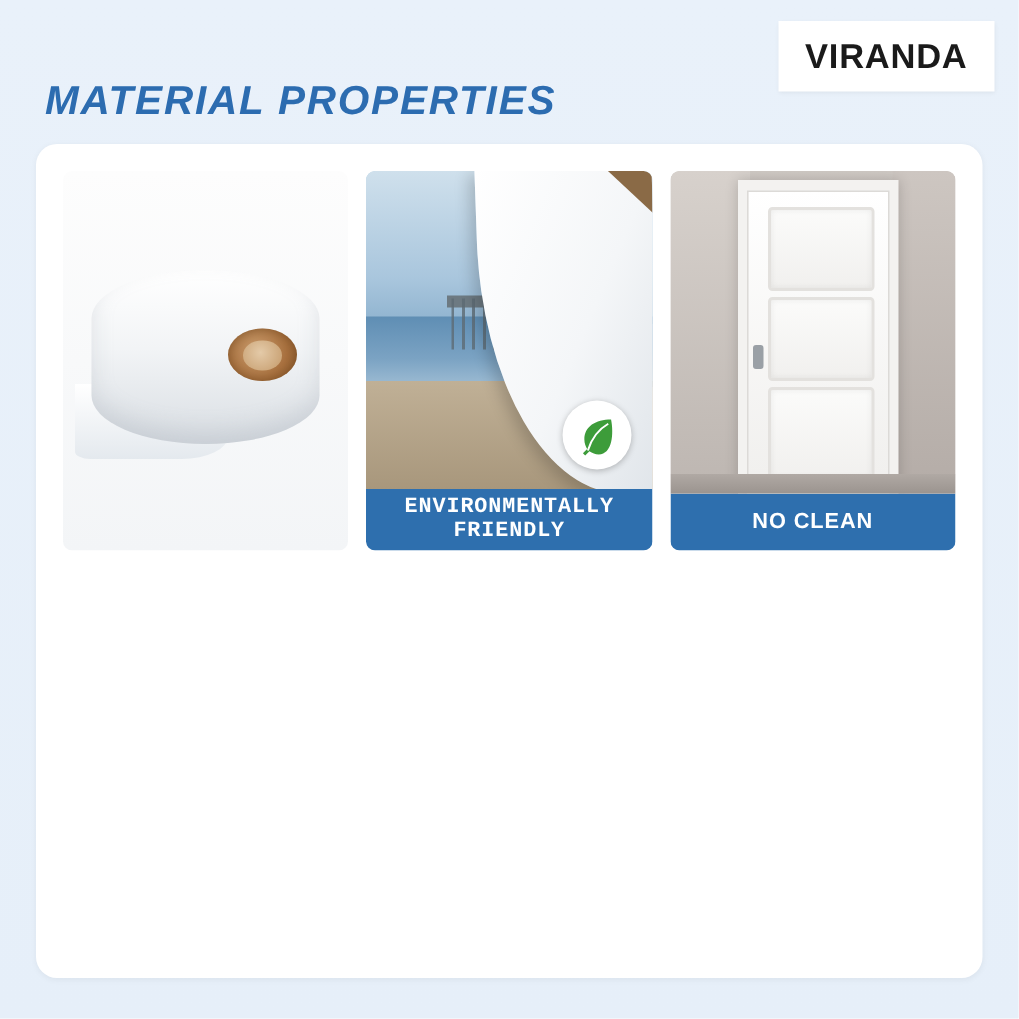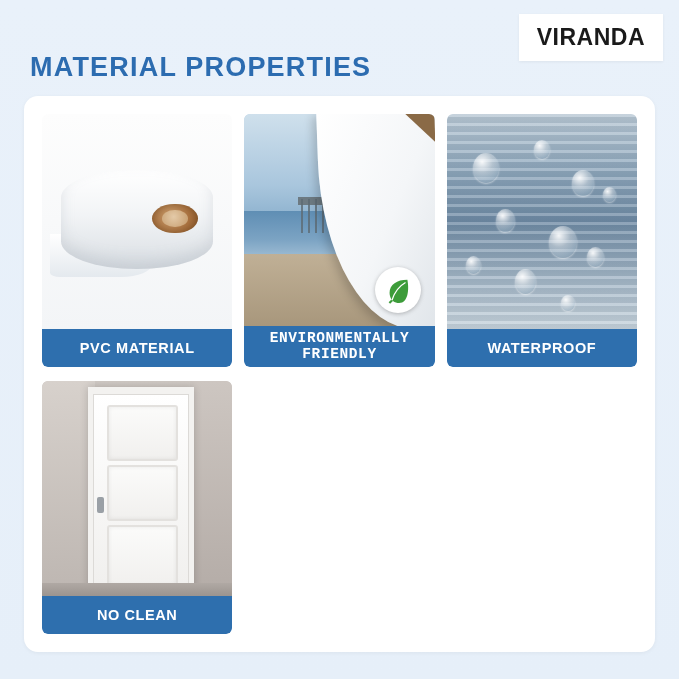--- a/index.html
+++ b/index.html
@@ -40,20 +40,21 @@
 
   
   .heading {
     position: absolute;
     top: 52px;
     left: 30px;
     font-size: 27px;
     font-weight: bold;
     letter-spacing: 1.2px;
     color: #2c6cb0;
+    font-style: italic;
   }
 
   
   .card {
     position: absolute;
     top: 96px;
     left: 24px;
     width: 631px;
     height: 556px;
     background: #ffffff;
@@ -354,21 +355,20 @@
 
       <div class="tile">
         <div class="tile-img img-pvc">
           <div class="pvc-flap"></div>
           <div class="pvc-roll">
             <div class="pvc-core">
               <div class="pvc-core-in"></div>
             </div>
           </div>
         </div>
-        <div class="tile-label">PVC MATERIAL</div>
       </div>
 
       <div class="tile">
         <div class="tile-img img-beach">
           <div class="beach-sky"></div>
           <div class="beach-sea"></div>
           <div class="beach-sand"></div>
           <div class="beach-pier-top"></div>
           <div class="beach-pier"></div>
           <div class="peel">
@@ -378,36 +378,20 @@
             <svg width="30" height="30" viewBox="0 0 32 32" aria-hidden="true">
               <path d="M26 5c-11 0-19 5-19 14 0 3 1 5 2 7l-3 3 1.6 1.6 3-3c2 1.4 4.2 2.2 6.6 2.2C27 29.8 28 15 26 5z" fill="#3d9c3a"></path>
               <path d="M24 8C17 12 12 19 9.5 27" stroke="#ffffff" stroke-width="1.4" fill="none"></path>
             </svg>
           </div>
         </div>
         <div class="tile-label two-line">ENVIRONMENTALLY FRIENDLY</div>
       </div>
 
 
-      <div class="tile">
-        <div class="tile-img img-water">
-          <div class="water-stripes"></div>
-          <div class="drop" style="left:14%; top:18%; width:26px; height:30px;"></div>
-          <div class="drop" style="left:46%; top:12%; width:16px; height:19px;"></div>
-          <div class="drop" style="left:66%; top:26%; width:22px; height:26px;"></div>
-          <div class="drop" style="left:26%; top:44%; width:19px; height:23px;"></div>
-          <div class="drop" style="left:54%; top:52%; width:28px; height:32px;"></div>
-          <div class="drop" style="left:10%; top:66%; width:15px; height:18px;"></div>
-          <div class="drop" style="left:36%; top:72%; width:21px; height:25px;"></div>
-          <div class="drop" style="left:74%; top:62%; width:17px; height:20px;"></div>
-          <div class="drop" style="left:82%; top:34%; width:13px; height:15px;"></div>
-          <div class="drop" style="left:60%; top:84%; width:14px; height:16px;"></div>
-        </div>
-        <div class="tile-label">WATERPROOF</div>
-      </div>
 
 
       <div class="tile">
         <div class="tile-img img-door">
           <div class="door-wall-l"></div>
           <div class="door-wall-r"></div>
           <div class="door-frame"></div>
           <div class="door-panel">
             <div class="door-inset" style="top:5%; height:26%;"></div>
             <div class="door-inset" style="top:35%; height:26%;"></div>

